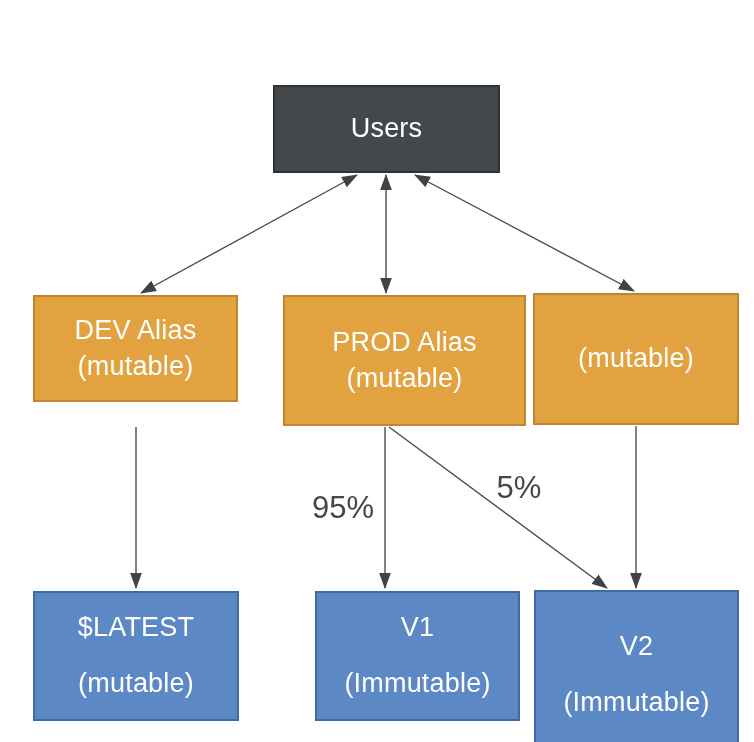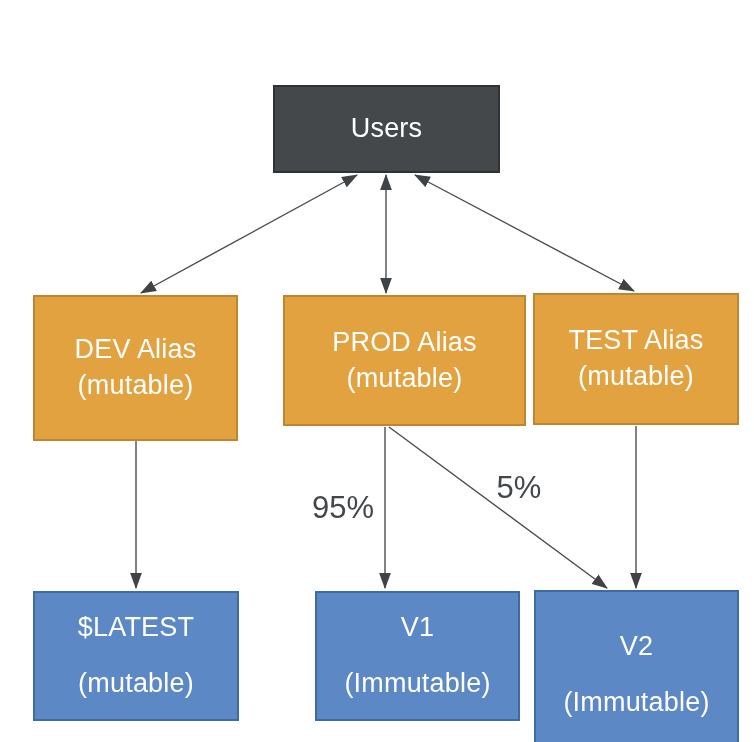--- a/index.html
+++ b/index.html
@@ -85,32 +85,31 @@
     <line x1="136" y1="427" x2="136" y2="588" marker-end="url(#arrowEnd)"></line>
     <line x1="385" y1="427" x2="385" y2="588" marker-end="url(#arrowEnd)"></line>
     <line x1="389" y1="427" x2="607" y2="588" marker-end="url(#arrowEnd)"></line>
     <line x1="636" y1="426" x2="636" y2="588" marker-end="url(#arrowEnd)"></line>
   </svg>
 
   <div class="node users" style="left:273px; top:85px; width:227px; height:88px;">
     <div>Users</div>
   </div>
 
-  <div class="node alias" style="left:33px; top:295px; width:205px; height:146px;">
+  <div class="node alias" style="left:33px; top:295px; width:205px; height:107px;">
     <div>DEV Alias</div>
     <div>(mutable)</div>
   </div>
 
   <div class="node alias" style="left:283px; top:295px; width:243px; height:131px;">
     <div>PROD Alias</div>
     <div>(mutable)</div>
   </div>
 
   <div class="node alias" style="left:533px; top:293px; width:206px; height:132px;">
-    <div>TEST Alias</div>
     <div>(mutable)</div>
   </div>
 
   <div class="node version" style="left:33px; top:591px; width:206px; height:130px;">
     <div>$LATEST</div>
     <div>(mutable)</div>
   </div>
 
   <div class="node version" style="left:283px; top:591px; width:205px; height:130px;margin-left:32px;">
     <div>V1</div>

